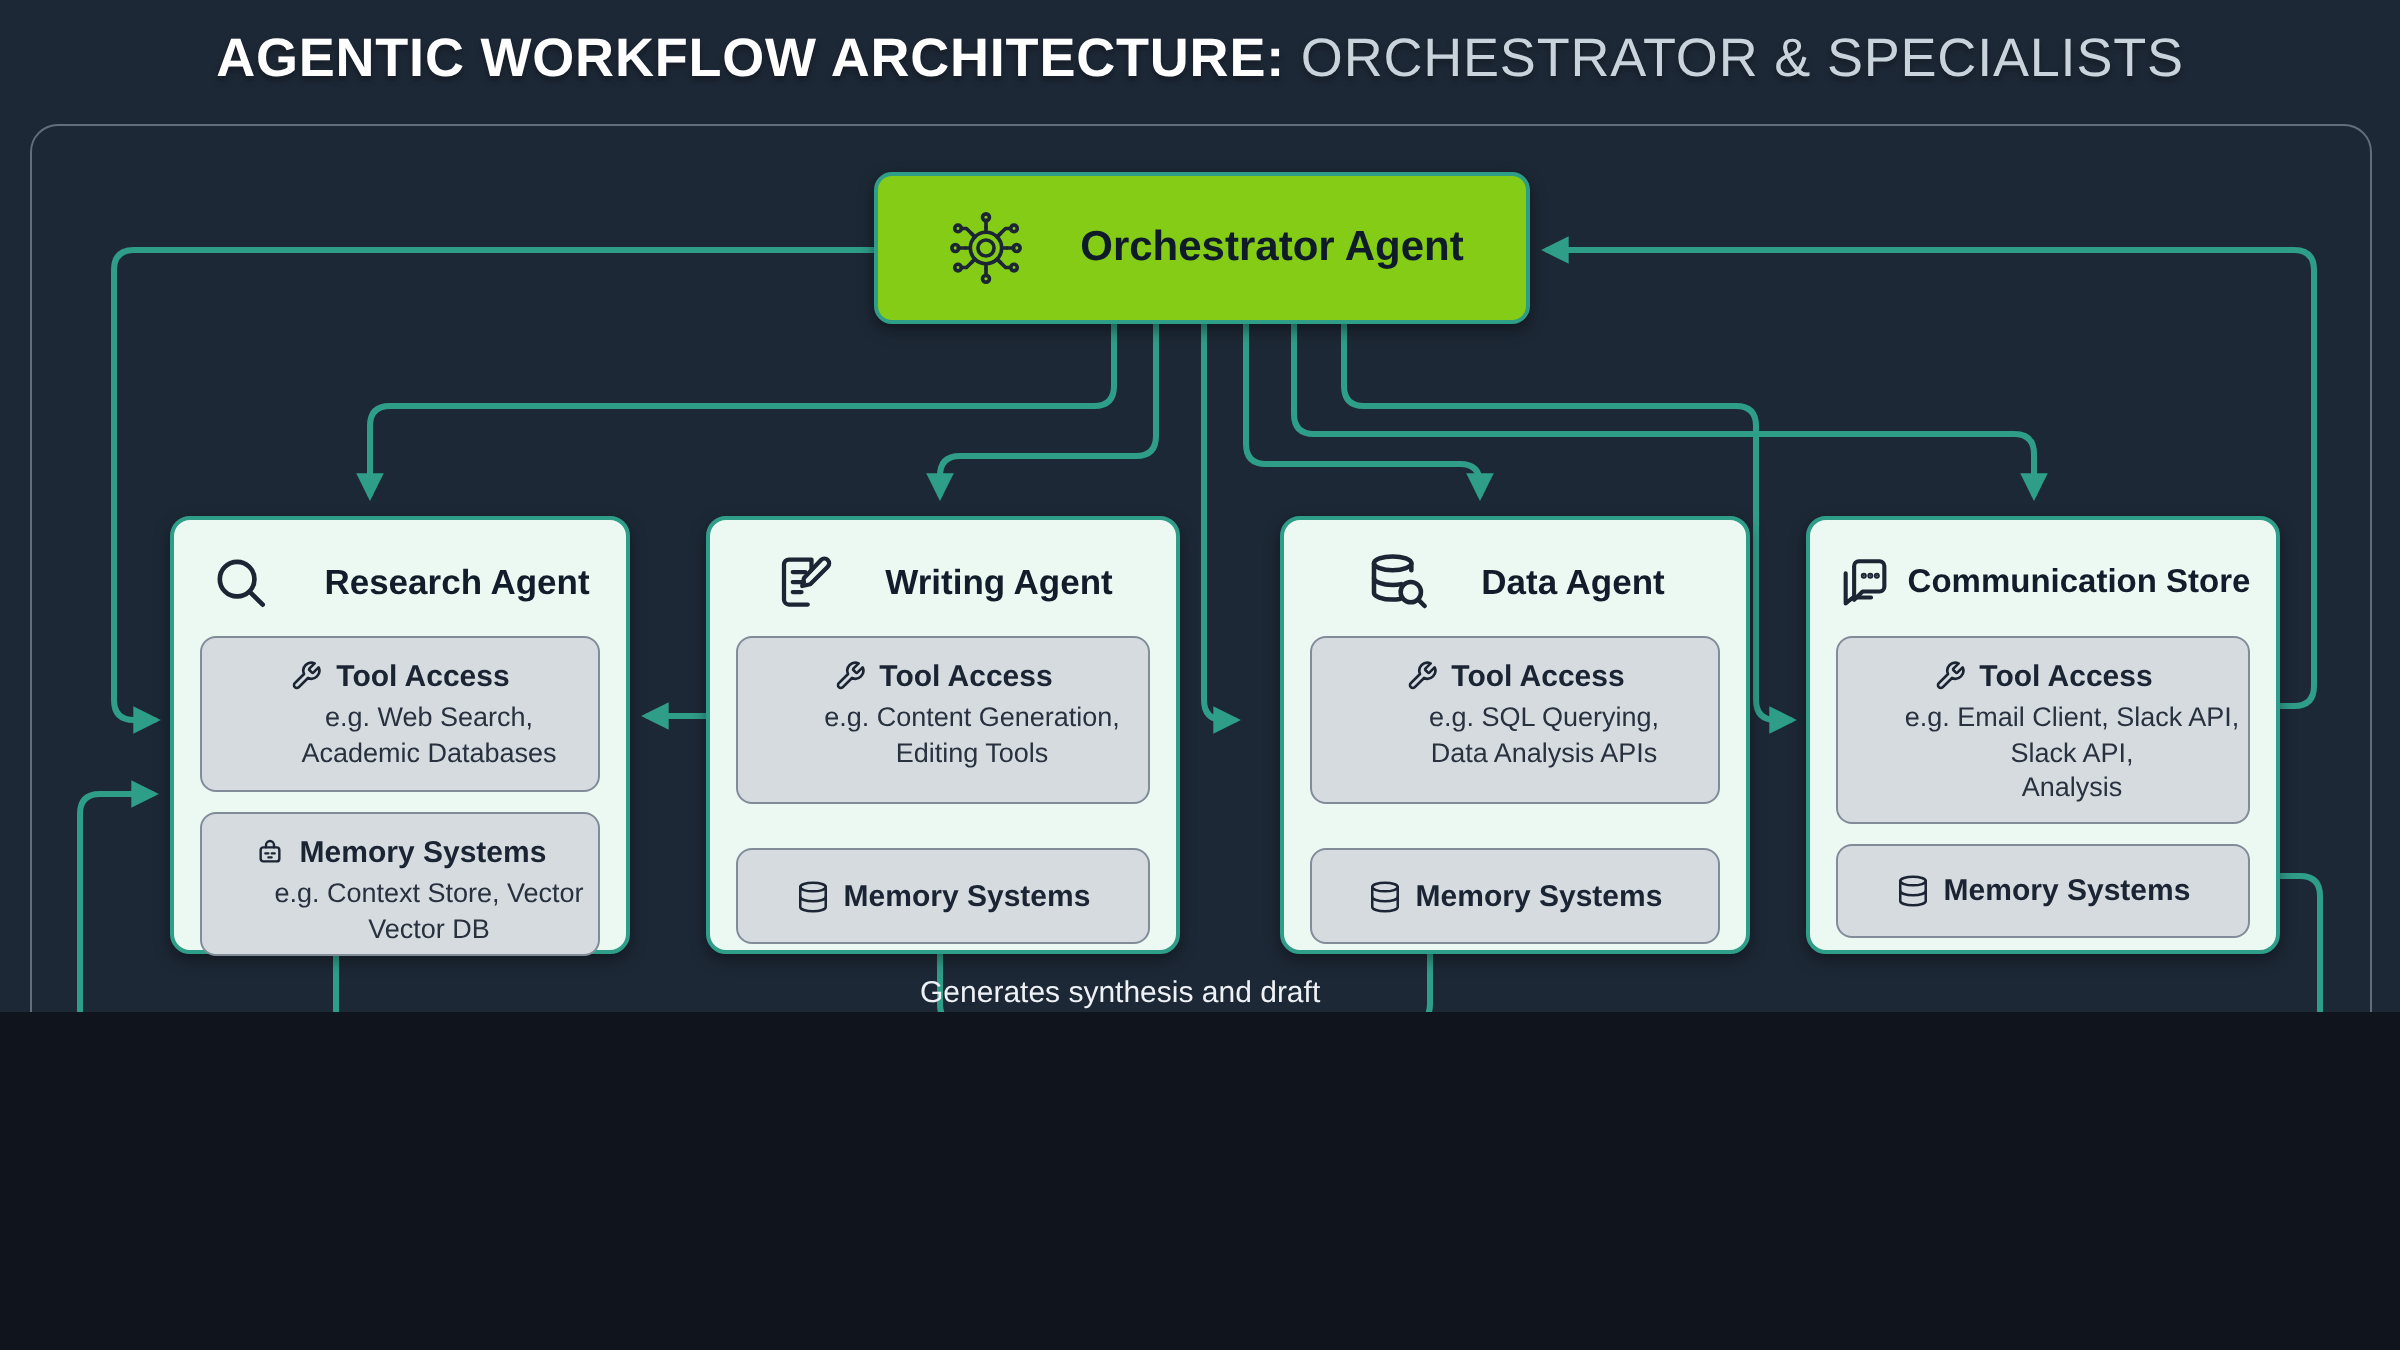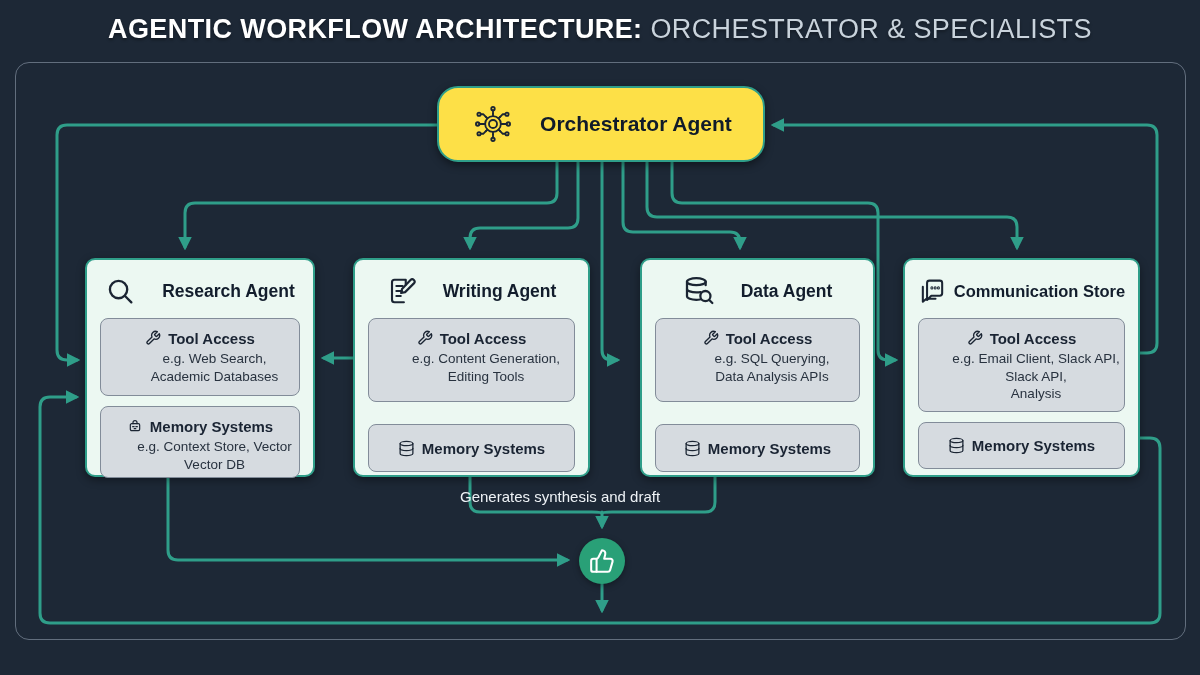--- a/index.html
+++ b/index.html
@@ -1,17 +1,17 @@
 <!DOCTYPE html>
 <html><head>
 <meta charset="utf-8">
 <style>
   html,body{margin:0;padding:0;background:#10141c;}
   .stage{
-    position:relative;width:1200px;height:675px;overflow:hidden;
+    position:relative;width:1200px;height:506px;overflow:hidden;
     background:#1d2836;
     font-family:"Liberation Sans", sans-serif;
   }
   .outer-frame{
     position:absolute;left:15px;top:62px;width:1169px;height:576px;
     border:1.5px solid rgba(155,168,184,.55);border-radius:14px;
   }
   .main-title{
     position:absolute;left:0;top:14px;width:1200px;text-align:center;
     font-size:27px;letter-spacing:.4px;color:#fff;font-weight:700;
@@ -21,21 +21,21 @@
   svg.wires{position:absolute;left:0;top:0;}
   .card{
     position:absolute;box-sizing:border-box;background:#ecf8f2;
     border:2px solid #2f9e89;border-radius:10px;
     box-shadow:0 3px 8px rgba(0,0,0,.4);
   }
   .card-header{display:flex;align-items:center;justify-content:center;gap:26px;margin-top:14px;height:34px;}
   .card-title{font-size:17.5px;font-weight:700;color:#121d2c;white-space:nowrap;}
   .orch{
     position:absolute;left:437px;top:86px;width:328px;height:76px;box-sizing:border-box;
-    background:#fde047;border:2px solid #2f9e89;border-radius:21px;
+    background:#84cc16;border:2px solid #2f9e89;border-radius:9px;
     box-shadow:0 3px 8px rgba(0,0,0,.45);
     display:flex;align-items:center;justify-content:center;gap:24px;
   }
   .orch-title{font-size:21px;font-weight:700;color:#101b2a;}
   .subbox{
     box-sizing:border-box;margin:0 13px;background:#d6dbe0;
     border:1.5px solid #828c99;border-radius:8px;overflow:hidden;
   }
   .subbox-header{display:flex;align-items:center;justify-content:center;gap:7px;padding-top:7px;height:24px;}
   .subbox-title{font-size:15px;font-weight:700;color:#1a2433;white-space:nowrap;}

